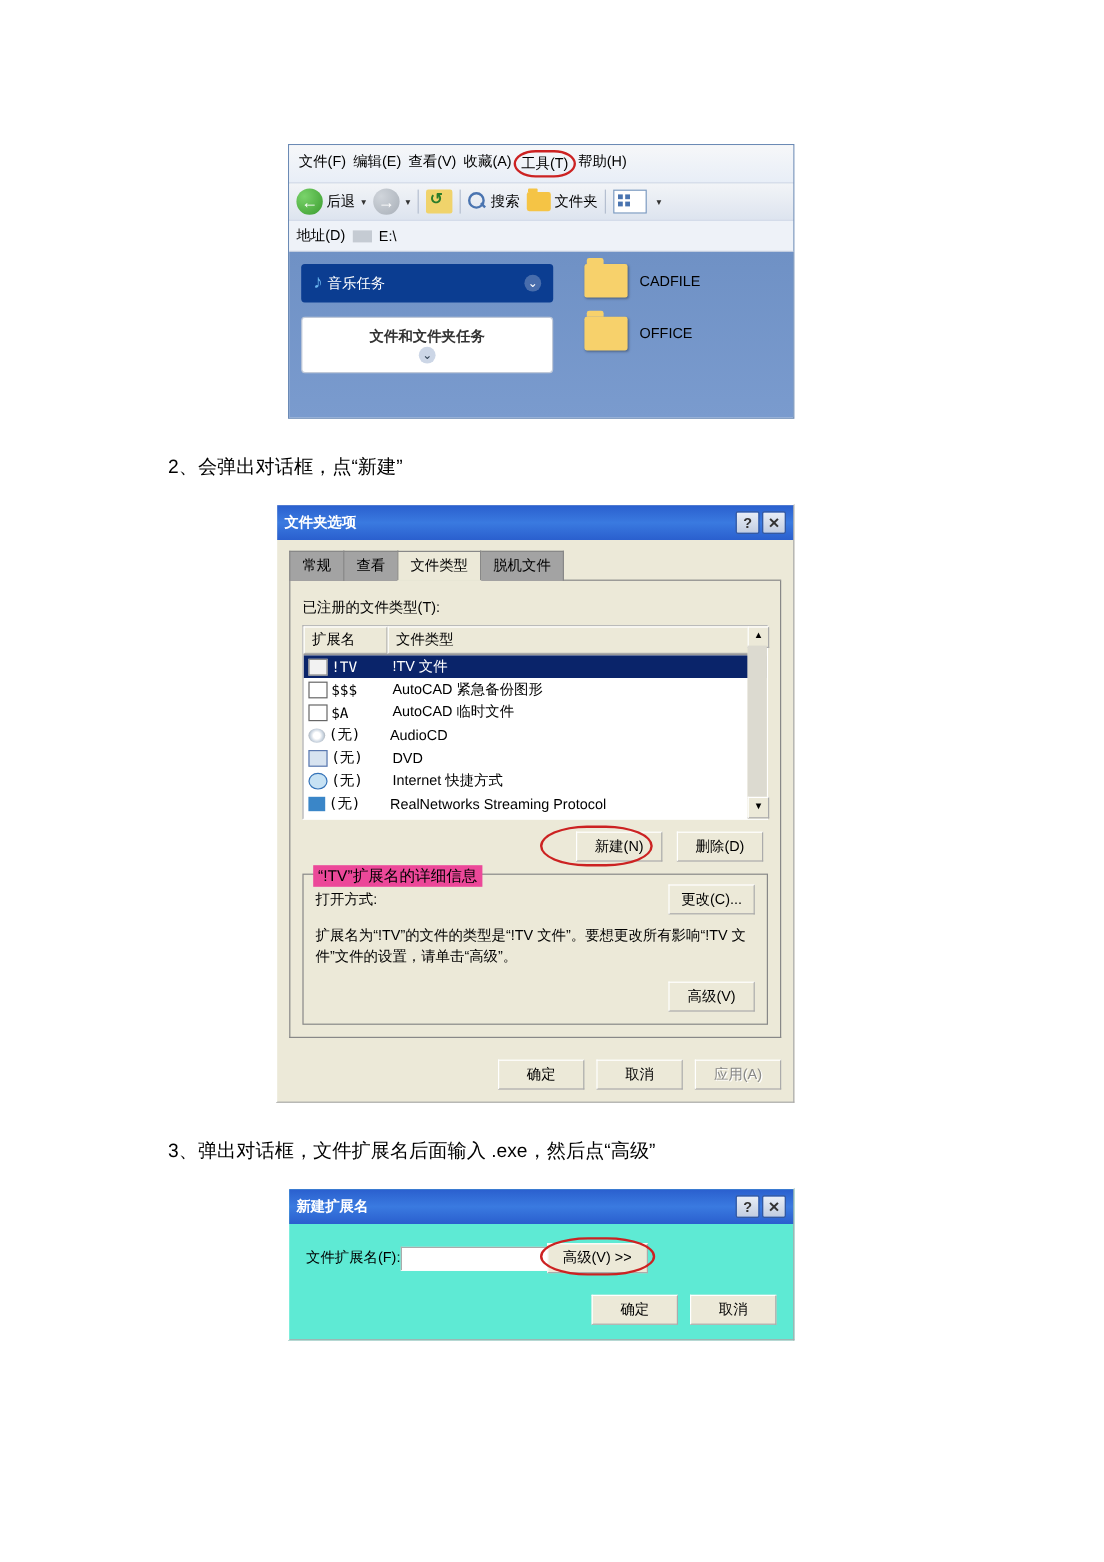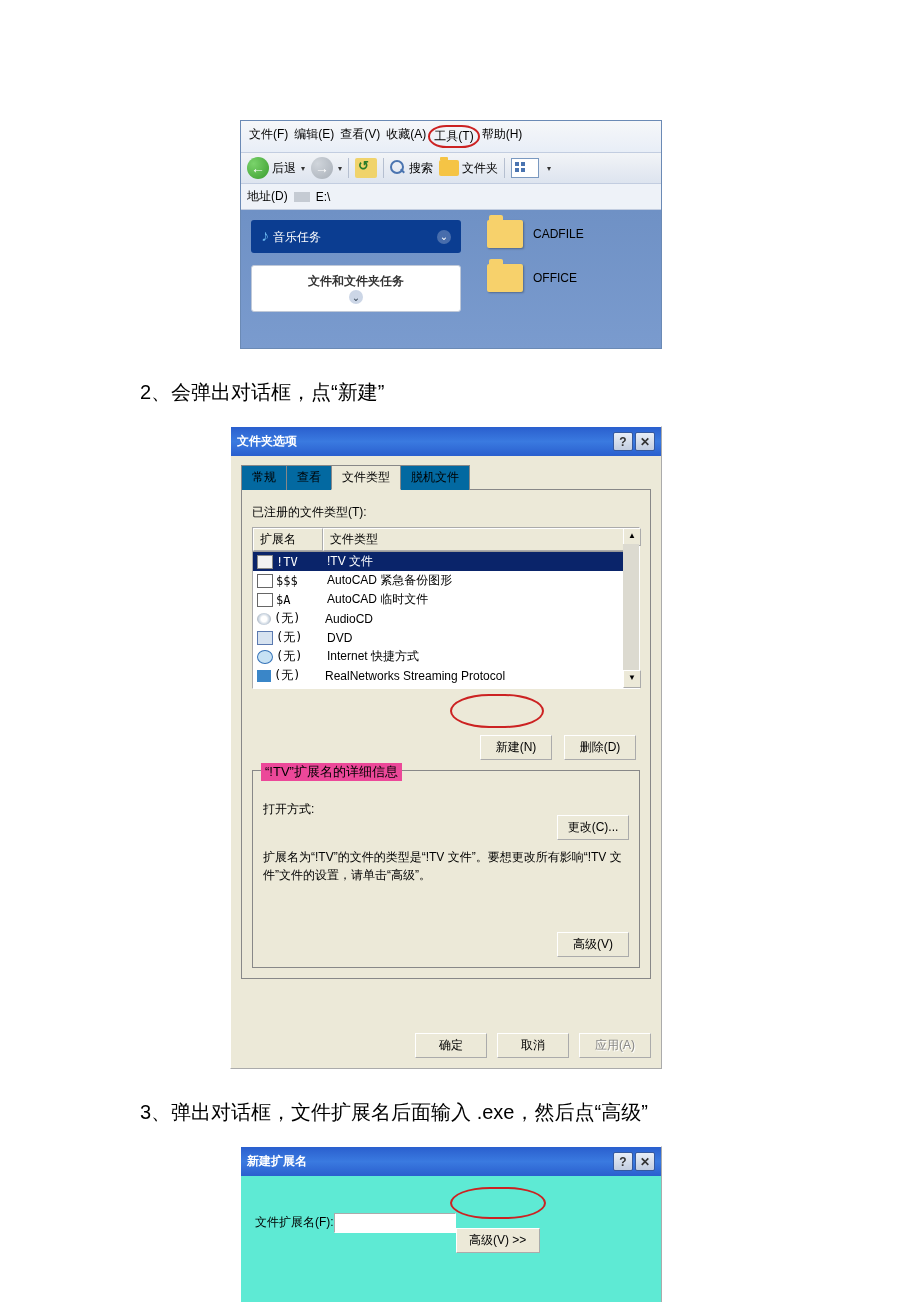--- a/index.html
+++ b/index.html
@@ -5,21 +5,21 @@
   body {
     margin: 0;
     padding: 0;
     width: 920px;
     font-family: "SimSun", "Microsoft YaHei", sans-serif;
     font-size: 14px;
     background: #fff;
     color: #000;
   }
   .page { padding: 120px 140px 60px 140px; }
-  .step-text { font-size: 20px; margin: 30px 0 20px 0; }
+  .step-text { font-size: 16px; margin: 30px 0 20px 0; }
 
   
   .explorer {
     width: 420px;
     margin: 0 0 0 100px;
     border: 1px solid #6b8ab5;
     font-size: 12px;
     font-family: "SimSun", sans-serif;
   }
   .menubar {
@@ -106,42 +106,42 @@
   .titlebar {
     background: linear-gradient(#2a5fce,#3a7ae0 50%,#2a5fce);
     color:#fff; font-weight:bold;
     padding:5px 6px;
     display:flex; justify-content:space-between; align-items:center;
   }
   .tb-right { display:flex; gap:2px; }
   .tb-btn { width:18px; height:17px; background:linear-gradient(#e8eef7,#c2cde0); border:1px solid #35599f; border-radius:2px; display:inline-flex; align-items:center; justify-content:center; font-size:12px; color:#333; font-weight:bold; }
   .dlg-body { padding:8px 10px 10px 10px; }
   .tabs { display:flex; border-bottom:1px solid #888; }
-  .tab { padding:3px 10px; border:1px solid #888; border-bottom:none; background:#0369a1; margin-right:-1px; position:relative; top:1px; }
+  .tab { padding:3px 10px; border:1px solid #888; border-bottom:none; background:#a3a3a3; margin-right:-1px; position:relative; top:1px; }
   .tab.active { background:#ece9d8; border-bottom:1px solid #ece9d8; z-index:1; }
   .tabpanel { border:1px solid #888; border-top:none; padding:10px; }
   .label-line { margin:4px 0 6px 0; }
   .listbox {
     border:1px inset #fff; background:#fff;
     height:160px; position:relative;
   }
   .lb-header { display:flex; border-bottom:1px solid #999; background:#ece9d8; }
   .lb-header div { padding:2px 6px; border:1px outset #fff; }
   .lb-header .c1 { width:56px; }
   .lb-header .c2 { flex:1; }
   .lb-rows { height:132px; overflow:hidden; }
   .lb-row { display:flex; padding:1px 4px; align-items:center; gap:3px; }
   .lb-row .ico { width:14px; height:12px; display:inline-block; }
   .lb-row .ext { width:48px; font-family:"MS Sans Serif","SimSun",monospace; }
   .lb-row.sel { background:#0a246a; color:#fff; }
   .scrollbar { position:absolute; right:0; top:0; bottom:0; width:16px; background:#ece9d8; }
   .sb-btn { width:16px; height:16px; background:#ece9d8; border:1px outset #fff; font-size:8px; text-align:center; line-height:14px; }
   .sb-track { position:absolute; top:16px; bottom:16px; width:16px; background:#dcdad0; }
   .button-row { display:flex; justify-content:flex-end; gap:12px; margin:10px 4px 10px 0; }
-  .win-btn { min-width:72px; padding:3px 8px; background:#ece9d8; border:1px outset #fff; font-size:12px;margin-top:36px; }
+  .win-btn { min-width:72px; padding:3px 8px; background:#ece9d8; border:1px outset #fff; font-size:12px; }
   .groupbox { border:1px solid #888; padding:8px 10px 10px 10px; margin-top:4px; position:relative; }
   .groupbox-title { position:absolute; top:-8px; left:8px; background:#ec4899; padding:0 4px; font-size:13px; }
   .row-between { display:flex; justify-content:space-between; align-items:center; margin-bottom:8px; }
   .desc { line-height:1.5; margin:6px 0 12px 0; }
   .adv-row { display:flex; justify-content:flex-end; }
   .dialog-footer { display:flex; justify-content:flex-end; gap:10px; padding:8px 10px 10px 10px; }
   .win-btn.disabled { color:#888; text-shadow:1px 1px 0 #fff; }
 
   
   .dialog2 {

